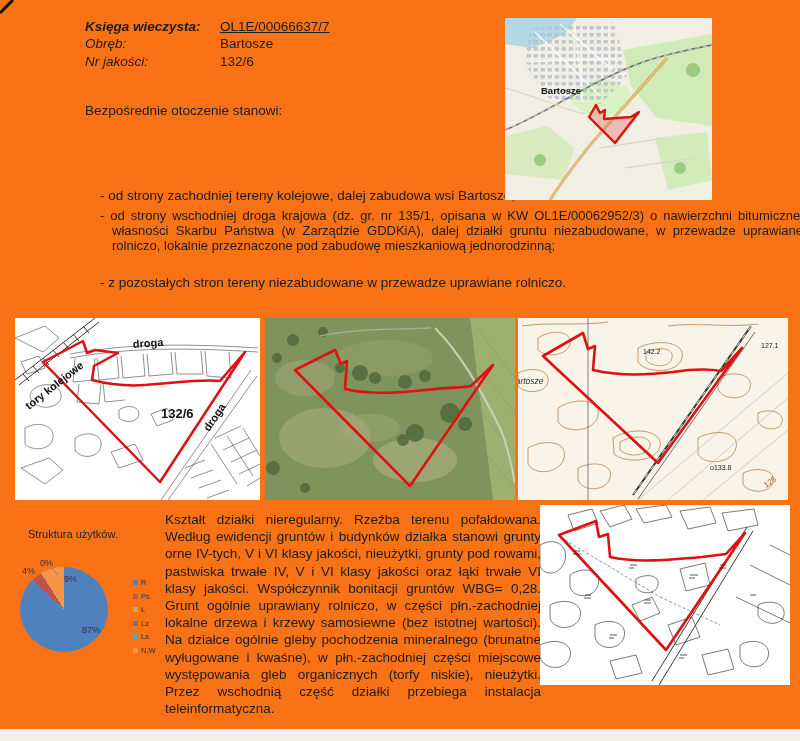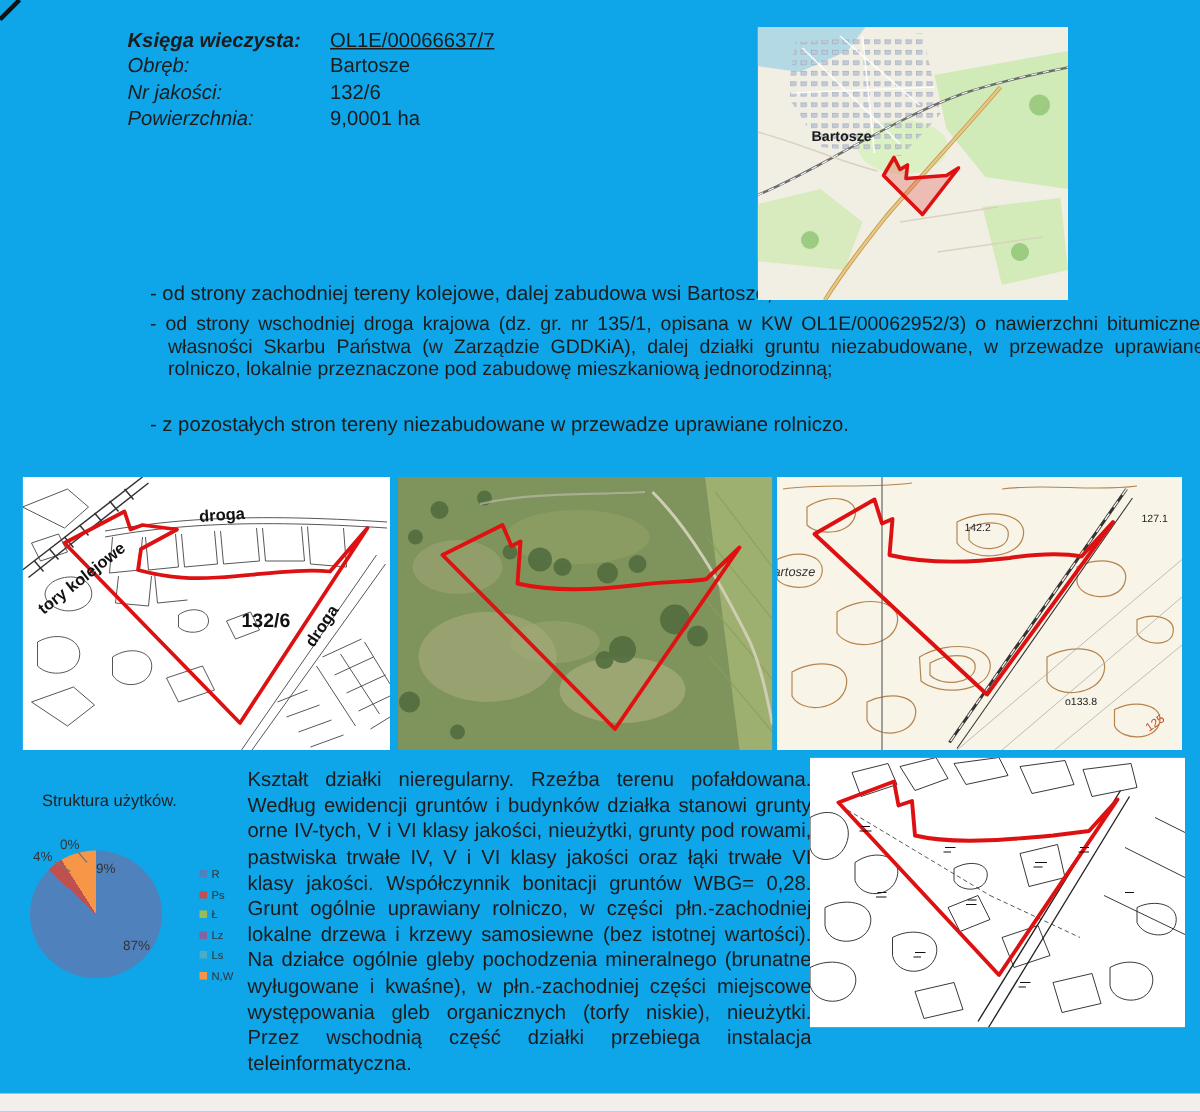--- a/index.html
+++ b/index.html
@@ -1,16 +1,16 @@
 <!DOCTYPE html>
 <html><head>
 <meta charset="utf-8">
 <style>
   html,body{margin:0;padding:0;background:#fff;}
-  .page{position:relative;width:800px;height:741px;background:#0ea5e9;overflow:hidden;
+  .page{position:relative;width:800px;height:741px;background:#f97316;overflow:hidden;
         font-family:"Liberation Sans",sans-serif;color:#1c1c1c;}
   .abs{position:absolute;}
   
   .hdr-row{display:flex;font-size:13.5px;line-height:17.4px;}
   .hdr-label{width:135px;font-style:italic;}
   .hdr-label.bold{font-weight:bold;}
   .hdr-value{font-weight:normal;}
   .hdr-value.underline{text-decoration:underline;}
   .hdr-value.normal{font-weight:normal;}
   
@@ -47,26 +47,23 @@
       <span class="hdr-value underline">OL1E/00066637/7</span>
     </div>
     <div class="hdr-row">
       <span class="hdr-label">Obręb:</span>
       <span class="hdr-value">Bartosze</span>
     </div>
     <div class="hdr-row">
       <span class="hdr-label">Nr jakości:</span>
       <span class="hdr-value">132/6</span>
     </div>
-    <div class="hdr-row">
-      <span class="hdr-label">Powierzchnia:</span>
-      <span class="hdr-value normal">9,0001 ha</span>
-    </div>
-  </div>
-
+  </div>
+
+  <div class="abs intro" style="left:85px;top:103px">Bezpośrednie otoczenie stanowi:</div>
   <div class="abs bullet" style="left:100px;top:187px;width:480px">- od strony zachodniej tereny kolejowe, dalej zabudowa wsi Bartosze;</div>
   <div class="abs bullet tight" style="left:100px;top:208px;width:691px">- od strony wschodniej droga krajowa (dz. gr. nr 135/1, opisana w KW OL1E/00062952/3) o nawierzchni bitumicznej własności Skarbu Państwa (w Zarządzie GDDKiA), dalej działki gruntu niezabudowane, w przewadze uprawiane rolniczo, lokalnie przeznaczone pod zabudowę mieszkaniową jednorodzinną;</div>
   <div class="abs bullet" style="left:100px;top:274px;width:620px">- z pozostałych stron tereny niezabudowane w przewadze uprawiane rolniczo.</div>
 
   <div class="abs map-frame" style="left:505px;top:18px;width:207px;height:182px">
     <svg viewBox="0 0 207 182" width="207" height="182">
       <defs>
         <pattern id="bld" width="7" height="7" patternUnits="userSpaceOnUse">
           <rect x="1" y="1.5" width="3.6" height="2.6" fill="#c3cad8" stroke="#8d98ad" stroke-width="0.3"></rect>
         </pattern>

